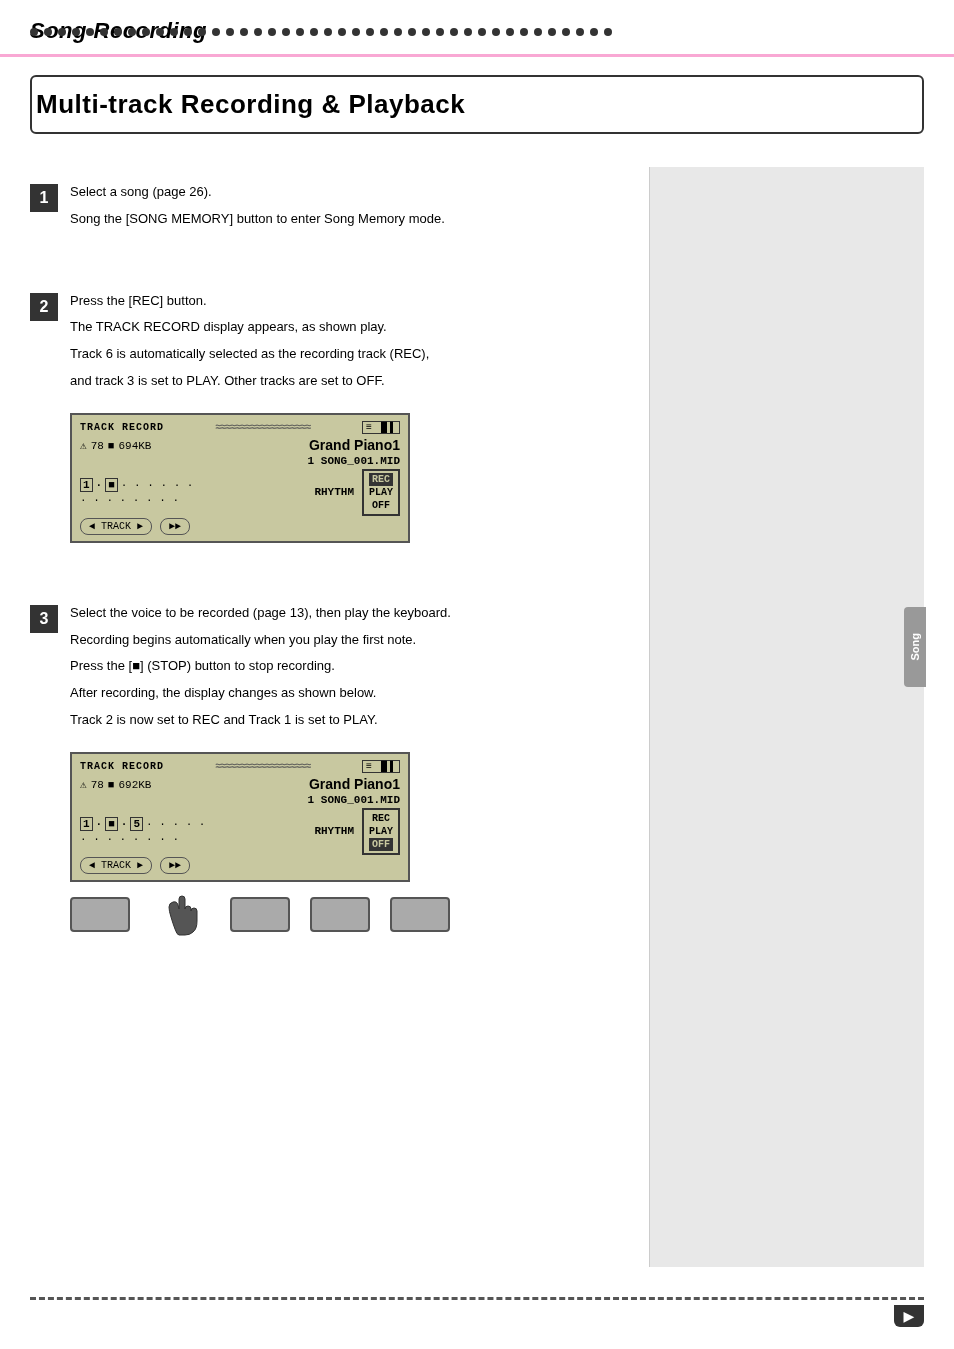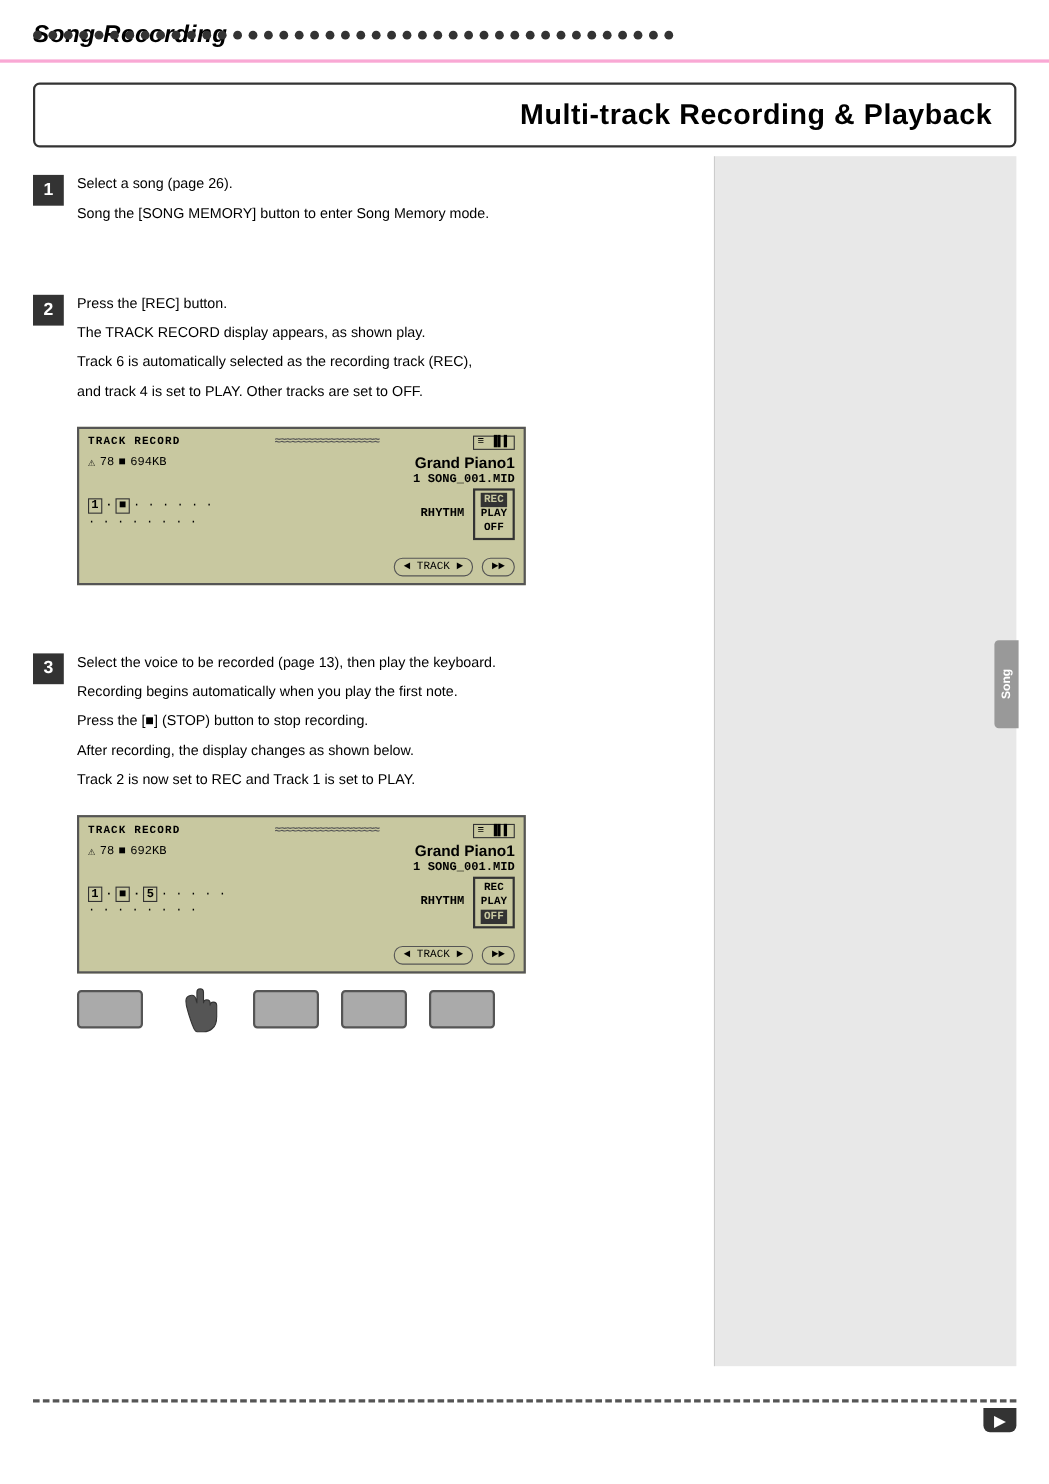--- a/index.html
+++ b/index.html
@@ -44,23 +44,23 @@
       font-weight: bold;
       font-style: italic;
       color: #000;
       letter-spacing: 0.5px;
     }
 
     
     .section-title-box {
       border: 2px solid #333;
       border-radius: 6px;
-      margin: 18px 30px 8px 30px;
-      padding: 12px 20px;
-      text-align: right;
+      margin: 18px 30px 33px 30px;
+      padding: 12px 4px;
+      text-align: left;
     }
 
     .section-title-text {
       font-size: 26px;
       font-weight: 900;
       color: #000;
       letter-spacing: 0.5px;
     }
 
     
@@ -117,21 +117,21 @@
     }
 
     .step-text p {
       margin-bottom: 6px;
     }
 
     
     .lcd-display {
       background: #c8c8a0;
       border: 2px solid #555;
-      width: 408px;
+      width: 340px;
       margin: 15px 0 15px 40px;
       padding: 6px 8px;
       font-family: 'Courier New', monospace;
       font-size: 11px;
     }
 
     .lcd-top-row {
       display: flex;
       align-items: center;
       justify-content: space-between;
@@ -191,23 +191,22 @@
     }
 
     .lcd-status-highlight {
       background: #333;
       color: #c8c8a0;
     }
 
     .lcd-bottom-row {
       display: flex;
       align-items: center;
-      margin-top: 16px;
-      font-size: 10px;
-      justify-content: flex-end;
+      margin-top: 2px;
+      font-size: 10px;
     }
 
     .lcd-track-btn {
       border: 1px solid #555;
       border-radius: 8px;
       padding: 2px 8px;
       font-size: 10px;
       margin-right: 8px;
     }
 
@@ -377,21 +376,21 @@
 
     <div class="step-section">
       <div class="step-header">
         <div class="step-number">
           <span>2</span>
         </div>
         <div class="step-text">
           <p>Press the [REC] button.</p>
           <p>The TRACK RECORD display appears, as shown play.</p>
           <p>Track 6 is automatically selected as the recording track (REC),</p>
-          <p>and track 4 is set to PLAY. Other tracks are set to OFF.</p>
+          <p>and track 3 is set to PLAY. Other tracks are set to OFF.</p>
         </div>
       </div>
 
       <div class="lcd-display">
 
         <div class="lcd-top-row">
           <span class="lcd-track-record">TRACK RECORD</span>
           <span class="lcd-wavy">≈≈≈≈≈≈≈≈≈≈≈≈≈≈≈≈≈≈≈</span>
           <span class="lcd-battery">≡ ▐▌▌</span>
         </div>

